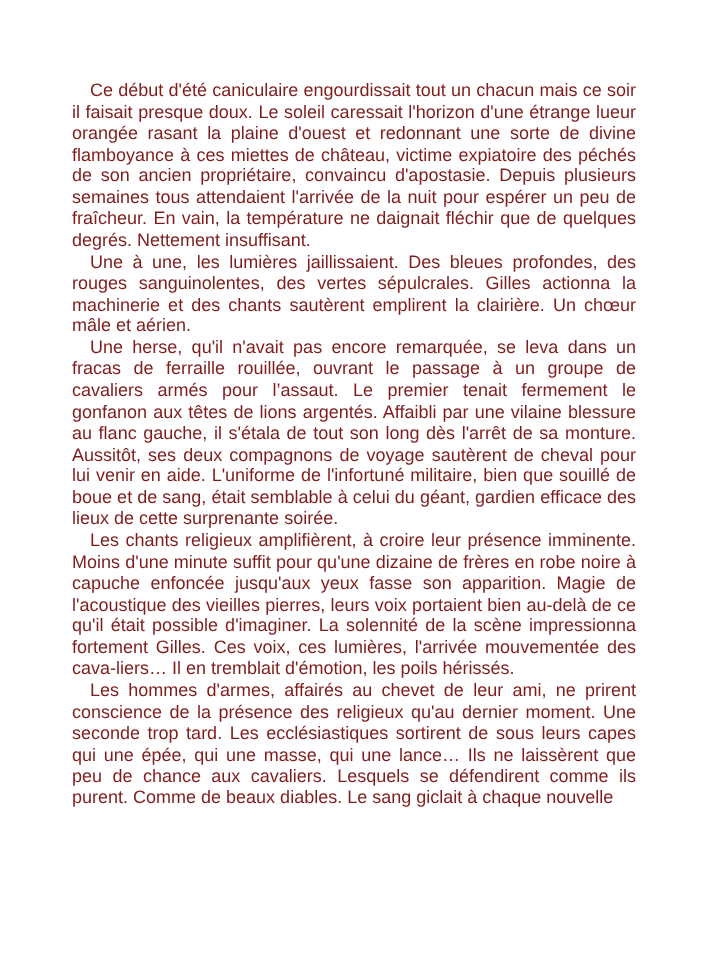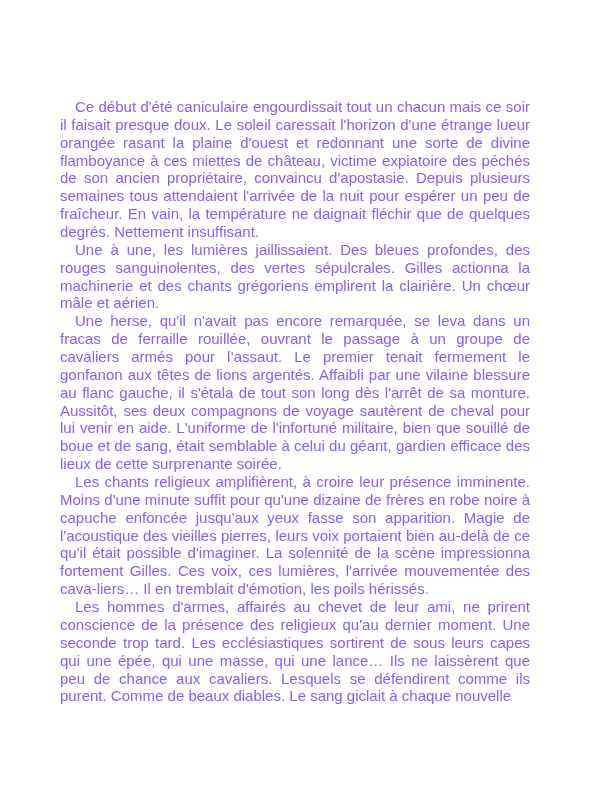--- a/index.html
+++ b/index.html
@@ -14,34 +14,33 @@
       position: relative;
     }
     .page {
       position: absolute;
       left: 60px;
       top: 67px;
       width: 470px;
       font-family: "Liberation Sans", "DejaVu Sans", sans-serif;
       font-size: 15px;
       line-height: 17.86px;
-      color: #8b5cf6;
+      color: #7f1d1d;
       text-align: justify;
       hyphens: none;
-      margin-top: 31px;
     }
     .page p {
       margin: 0;
       padding: 0;
       text-indent: 15px;
       text-align: justify;
     }
   </style>
 </head>
 <body>
 
 <div class="page">
   <p>Ce début d'été caniculaire engourdissait tout un chacun mais ce soir il faisait presque doux. Le soleil caressait l'horizon d'une étrange lueur orangée rasant la plaine d'ouest et redonnant une sorte de divine flamboyance à ces miettes de château, victime expiatoire des péchés de son ancien propriétaire, convaincu d'apostasie. Depuis plusieurs semaines tous attendaient l'arrivée de la nuit pour espérer un peu de fraîcheur. En vain, la température ne daignait fléchir que de quelques degrés. Nettement insuffisant.</p>
-  <p>Une à une, les lumières jaillissaient. Des bleues profondes, des rouges sanguinolentes, des vertes sépulcrales. Gilles actionna la machinerie et des chants grégoriens emplirent la clairière. Un chœur mâle et aérien.</p>
+  <p>Une à une, les lumières jaillissaient. Des bleues profondes, des rouges sanguinolentes, des vertes sépulcrales. Gilles actionna la machinerie et des chants sautèrent emplirent la clairière. Un chœur mâle et aérien.</p>
   <p>Une herse, qu'il n'avait pas encore remarquée, se leva dans un fracas de ferraille rouillée, ouvrant le passage à un groupe de cavaliers armés pour l’assaut. Le premier tenait fermement le gonfanon aux têtes de lions argentés. Affaibli par une vilaine blessure au flanc gauche, il s'étala de tout son long dès l'arrêt de sa monture. Aussitôt, ses deux compagnons de voyage sautèrent de cheval pour lui venir en aide. L'uniforme de l'infortuné militaire, bien que souillé de boue et de sang, était semblable à celui du géant, gardien efficace des lieux de cette surprenante soirée.</p>
   <p>Les chants religieux amplifièrent, à croire leur présence imminente. Moins d'une minute suffit pour qu'une dizaine de frères en robe noire à capuche enfoncée jusqu'aux yeux fasse son apparition. Magie de l'acoustique des vieilles pierres, leurs voix portaient bien au-delà de ce qu'il était possible d'imaginer. La solennité de la scène impressionna fortement Gilles. Ces voix, ces lumières, l'arrivée mouvementée des cava-liers… Il en tremblait d'émotion, les poils hérissés.</p>
   <p>Les hommes d'armes, affairés au chevet de leur ami, ne prirent conscience de la présence des religieux qu'au dernier moment. Une seconde trop tard. Les ecclésiastiques sortirent de sous leurs capes qui une épée, qui une masse, qui une lance… Ils ne laissèrent que peu de chance aux cavaliers. Lesquels se défendirent comme ils purent. Comme de beaux diables. Le sang giclait à chaque nouvelle</p>
 </div>
 
 </body></html>

